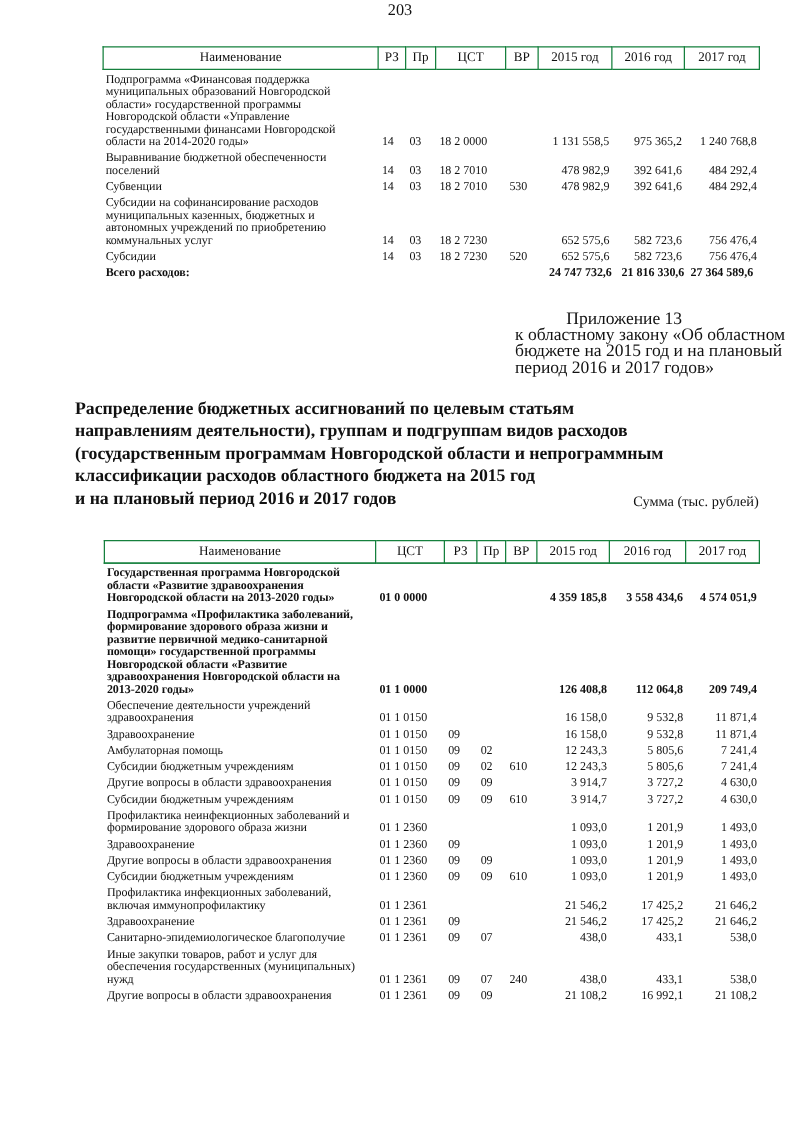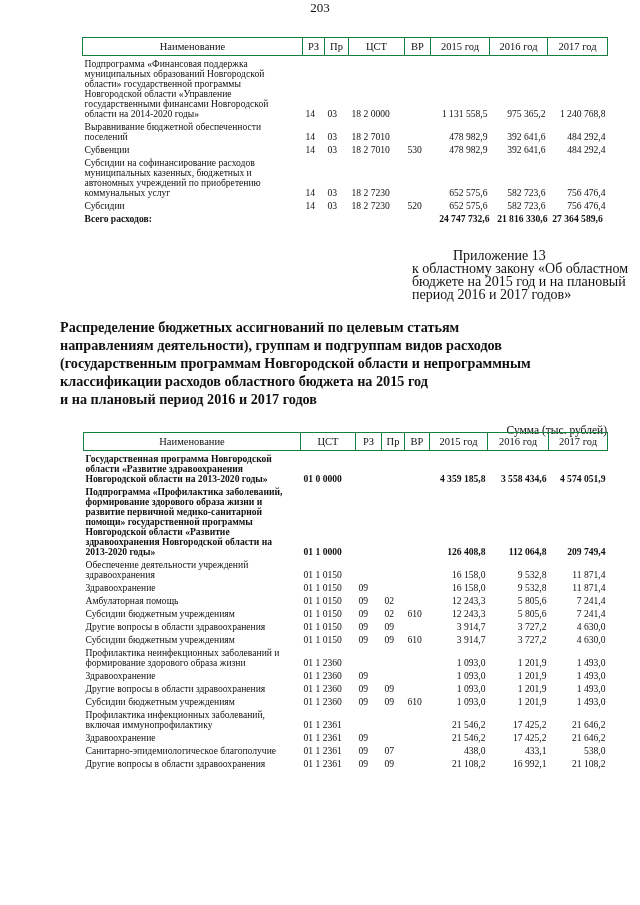--- a/index.html
+++ b/index.html
@@ -12,21 +12,21 @@
   td.name { text-align:left; padding-left:2px; padding-right:4px; }
   td.code { text-align:left; padding-left:3px; white-space:nowrap; }
   td.num { text-align:right; white-space:nowrap; padding-right:2px; }
   tr.bold td { font-weight:bold;margin-top:10px; }
   tr.gap td { padding-top:3px; }
   #t1 { left:82px; top:37px; width:525px; }
   #t2 { left:83px; top:432px; width:524px; }
   .appendix { position:absolute; left:435px; top:251px; font-size:13.6px; line-height:13px; }
   .heading { position:absolute; left:60px; top:318px; width:560px; 
              font-weight:bold; font-size:14.2px; line-height:18px; }
-  .units { position:absolute; right:33px; top:424px; font-size:11.5px; }
+  .units { position:absolute; right:33px; top:396px; font-size:11.5px; }
 </style>
 </head>
 <body>
 
 <div class="page-num">203</div>
 
 <table id="t1">
   <colgroup>
     <col style="width:220px">
       <col style="width:22px">
@@ -299,20 +299,30 @@
         <td class="name">Санитарно-эпидемиологическое благополучие</td>
         <td class="code">01 1 2361</td>
         <td class="code">09</td>
         <td class="code">07</td>
         <td class="code"></td>
         <td class="num">438,0</td>
         <td class="num">433,1</td>
         <td class="num">538,0</td>
       </tr>
       <tr class="gap">
+        <td class="name">Иные закупки товаров, работ и услуг для обеспечения государственных (муниципальных) нужд</td>
+        <td class="code">01 1 2361</td>
+        <td class="code">09</td>
+        <td class="code">07</td>
+        <td class="code">240</td>
+        <td class="num">438,0</td>
+        <td class="num">433,1</td>
+        <td class="num">538,0</td>
+      </tr>
+      <tr class="gap">
         <td class="name">Другие вопросы в области здравоохранения</td>
         <td class="code">01 1 2361</td>
         <td class="code">09</td>
         <td class="code">09</td>
         <td class="code"></td>
         <td class="num">21 108,2</td>
         <td class="num">16 992,1</td>
         <td class="num">21 108,2</td>
       </tr>
     </tbody>

